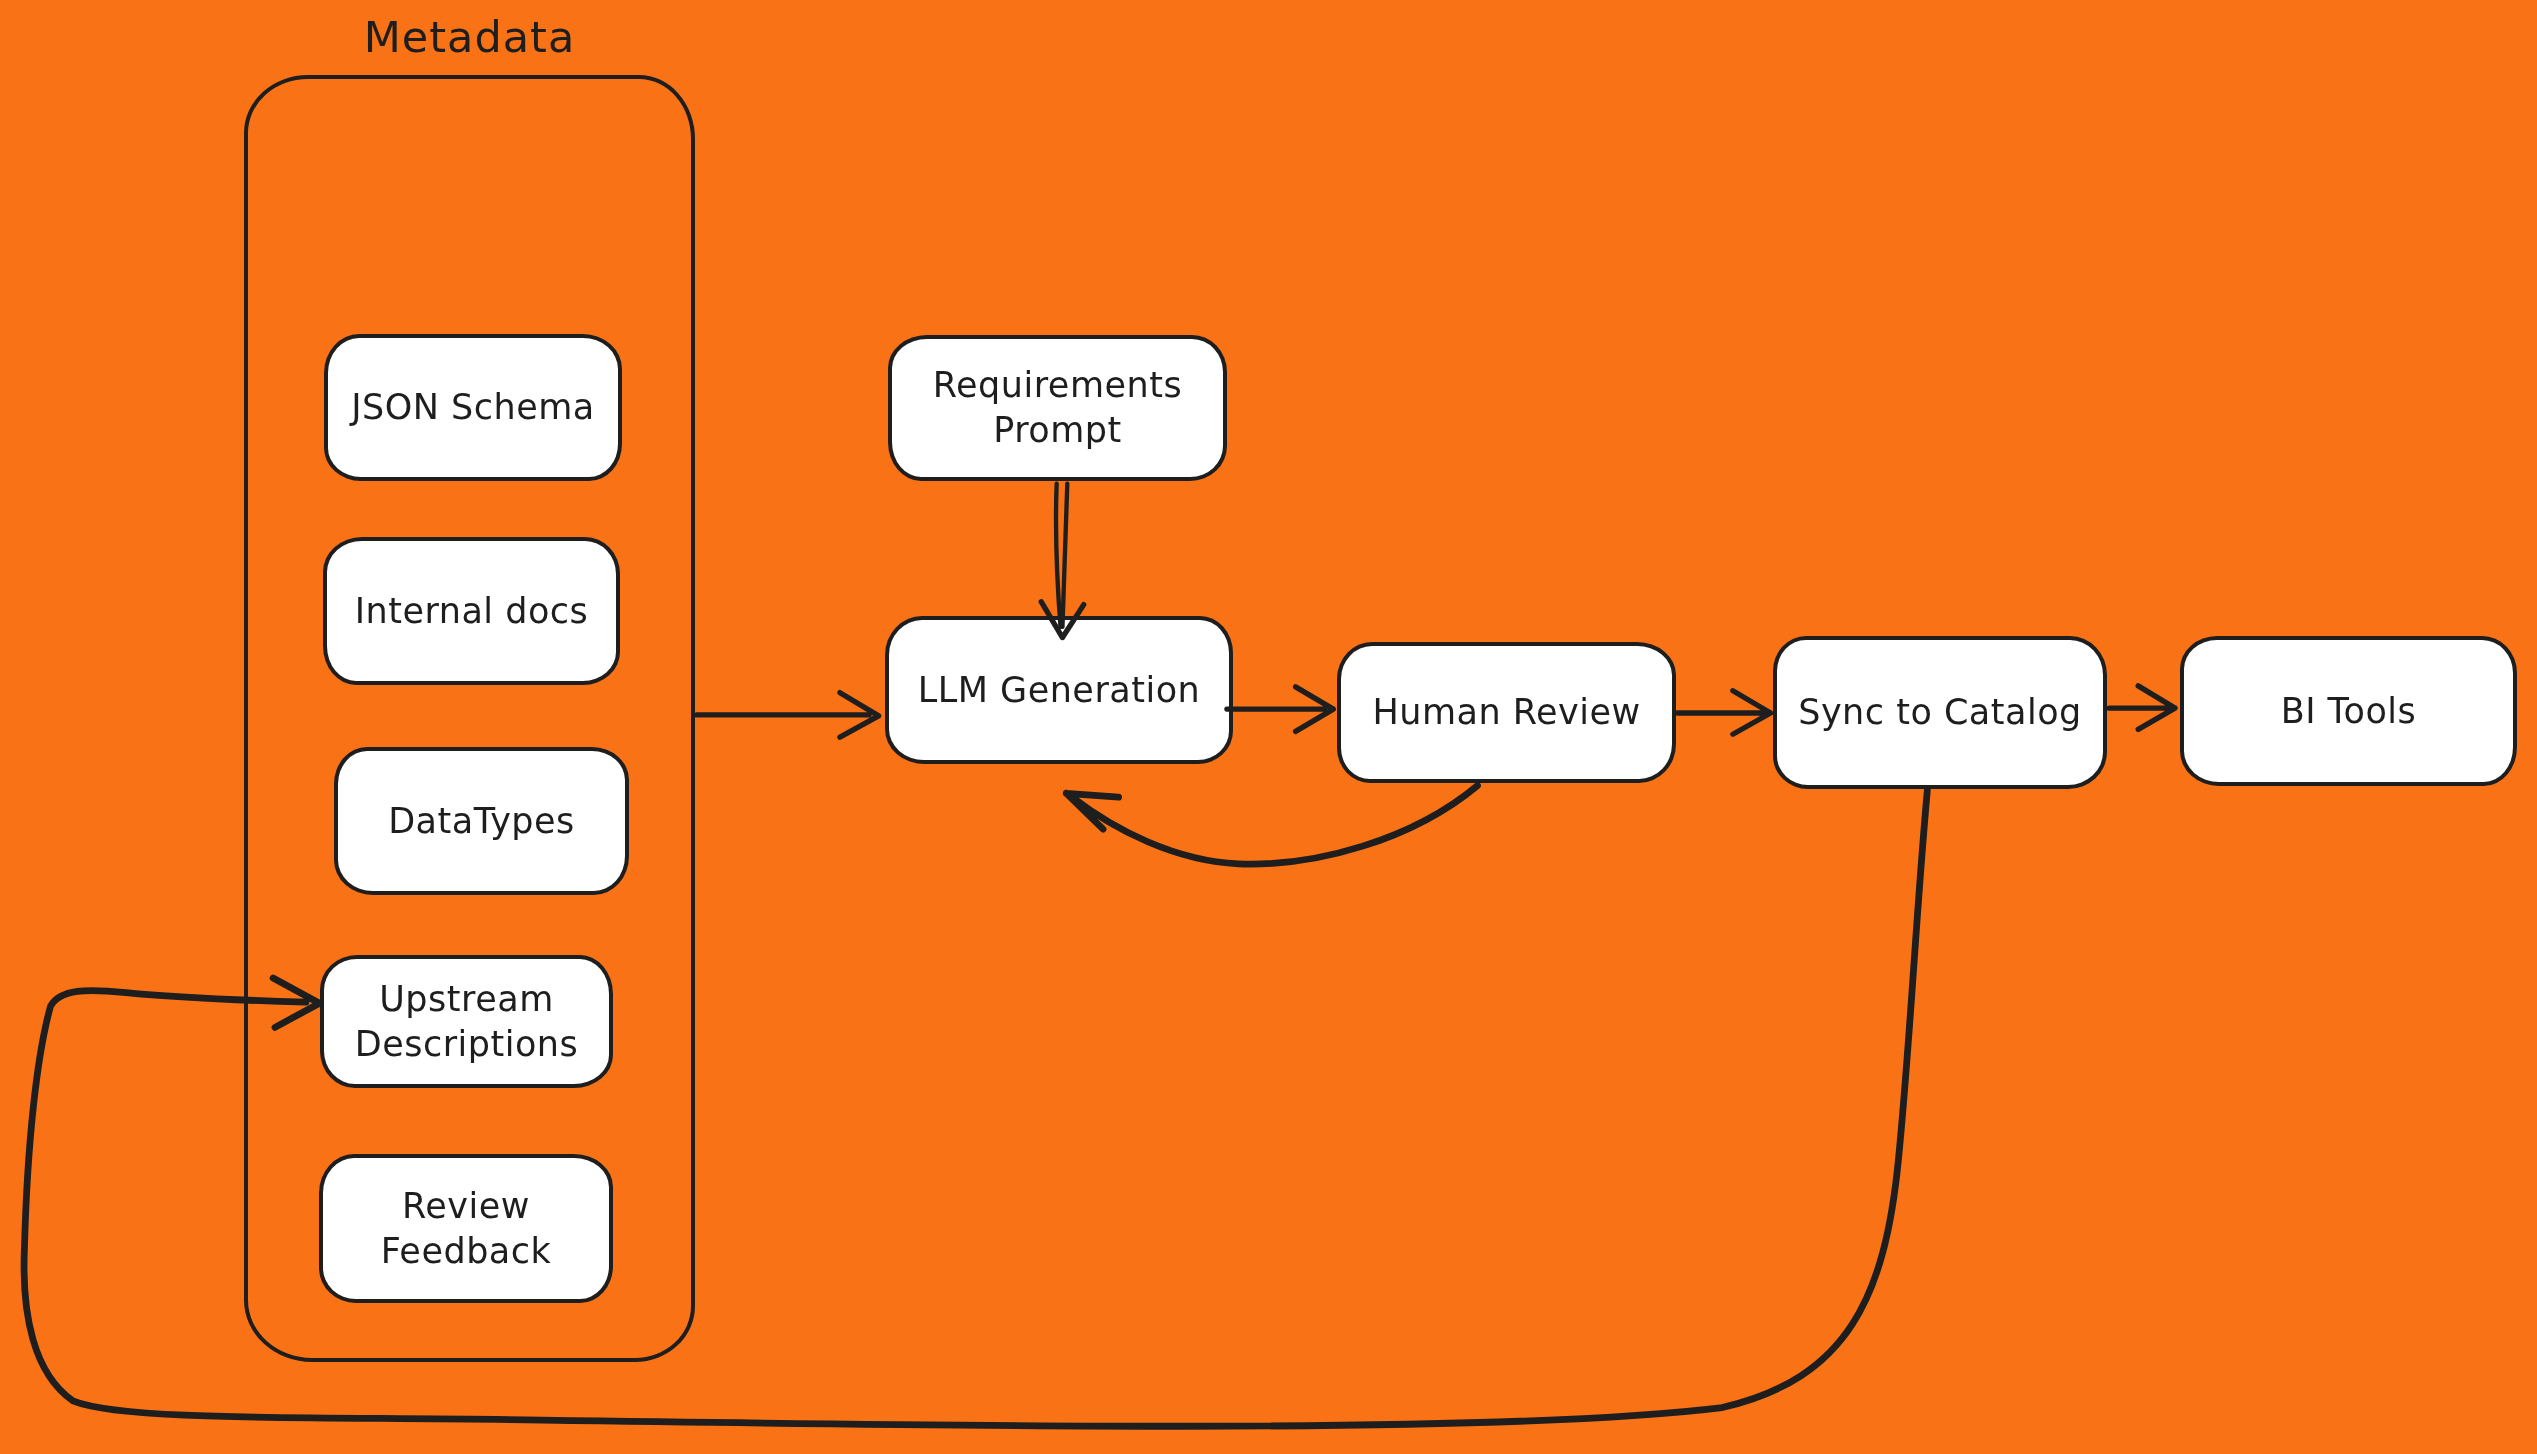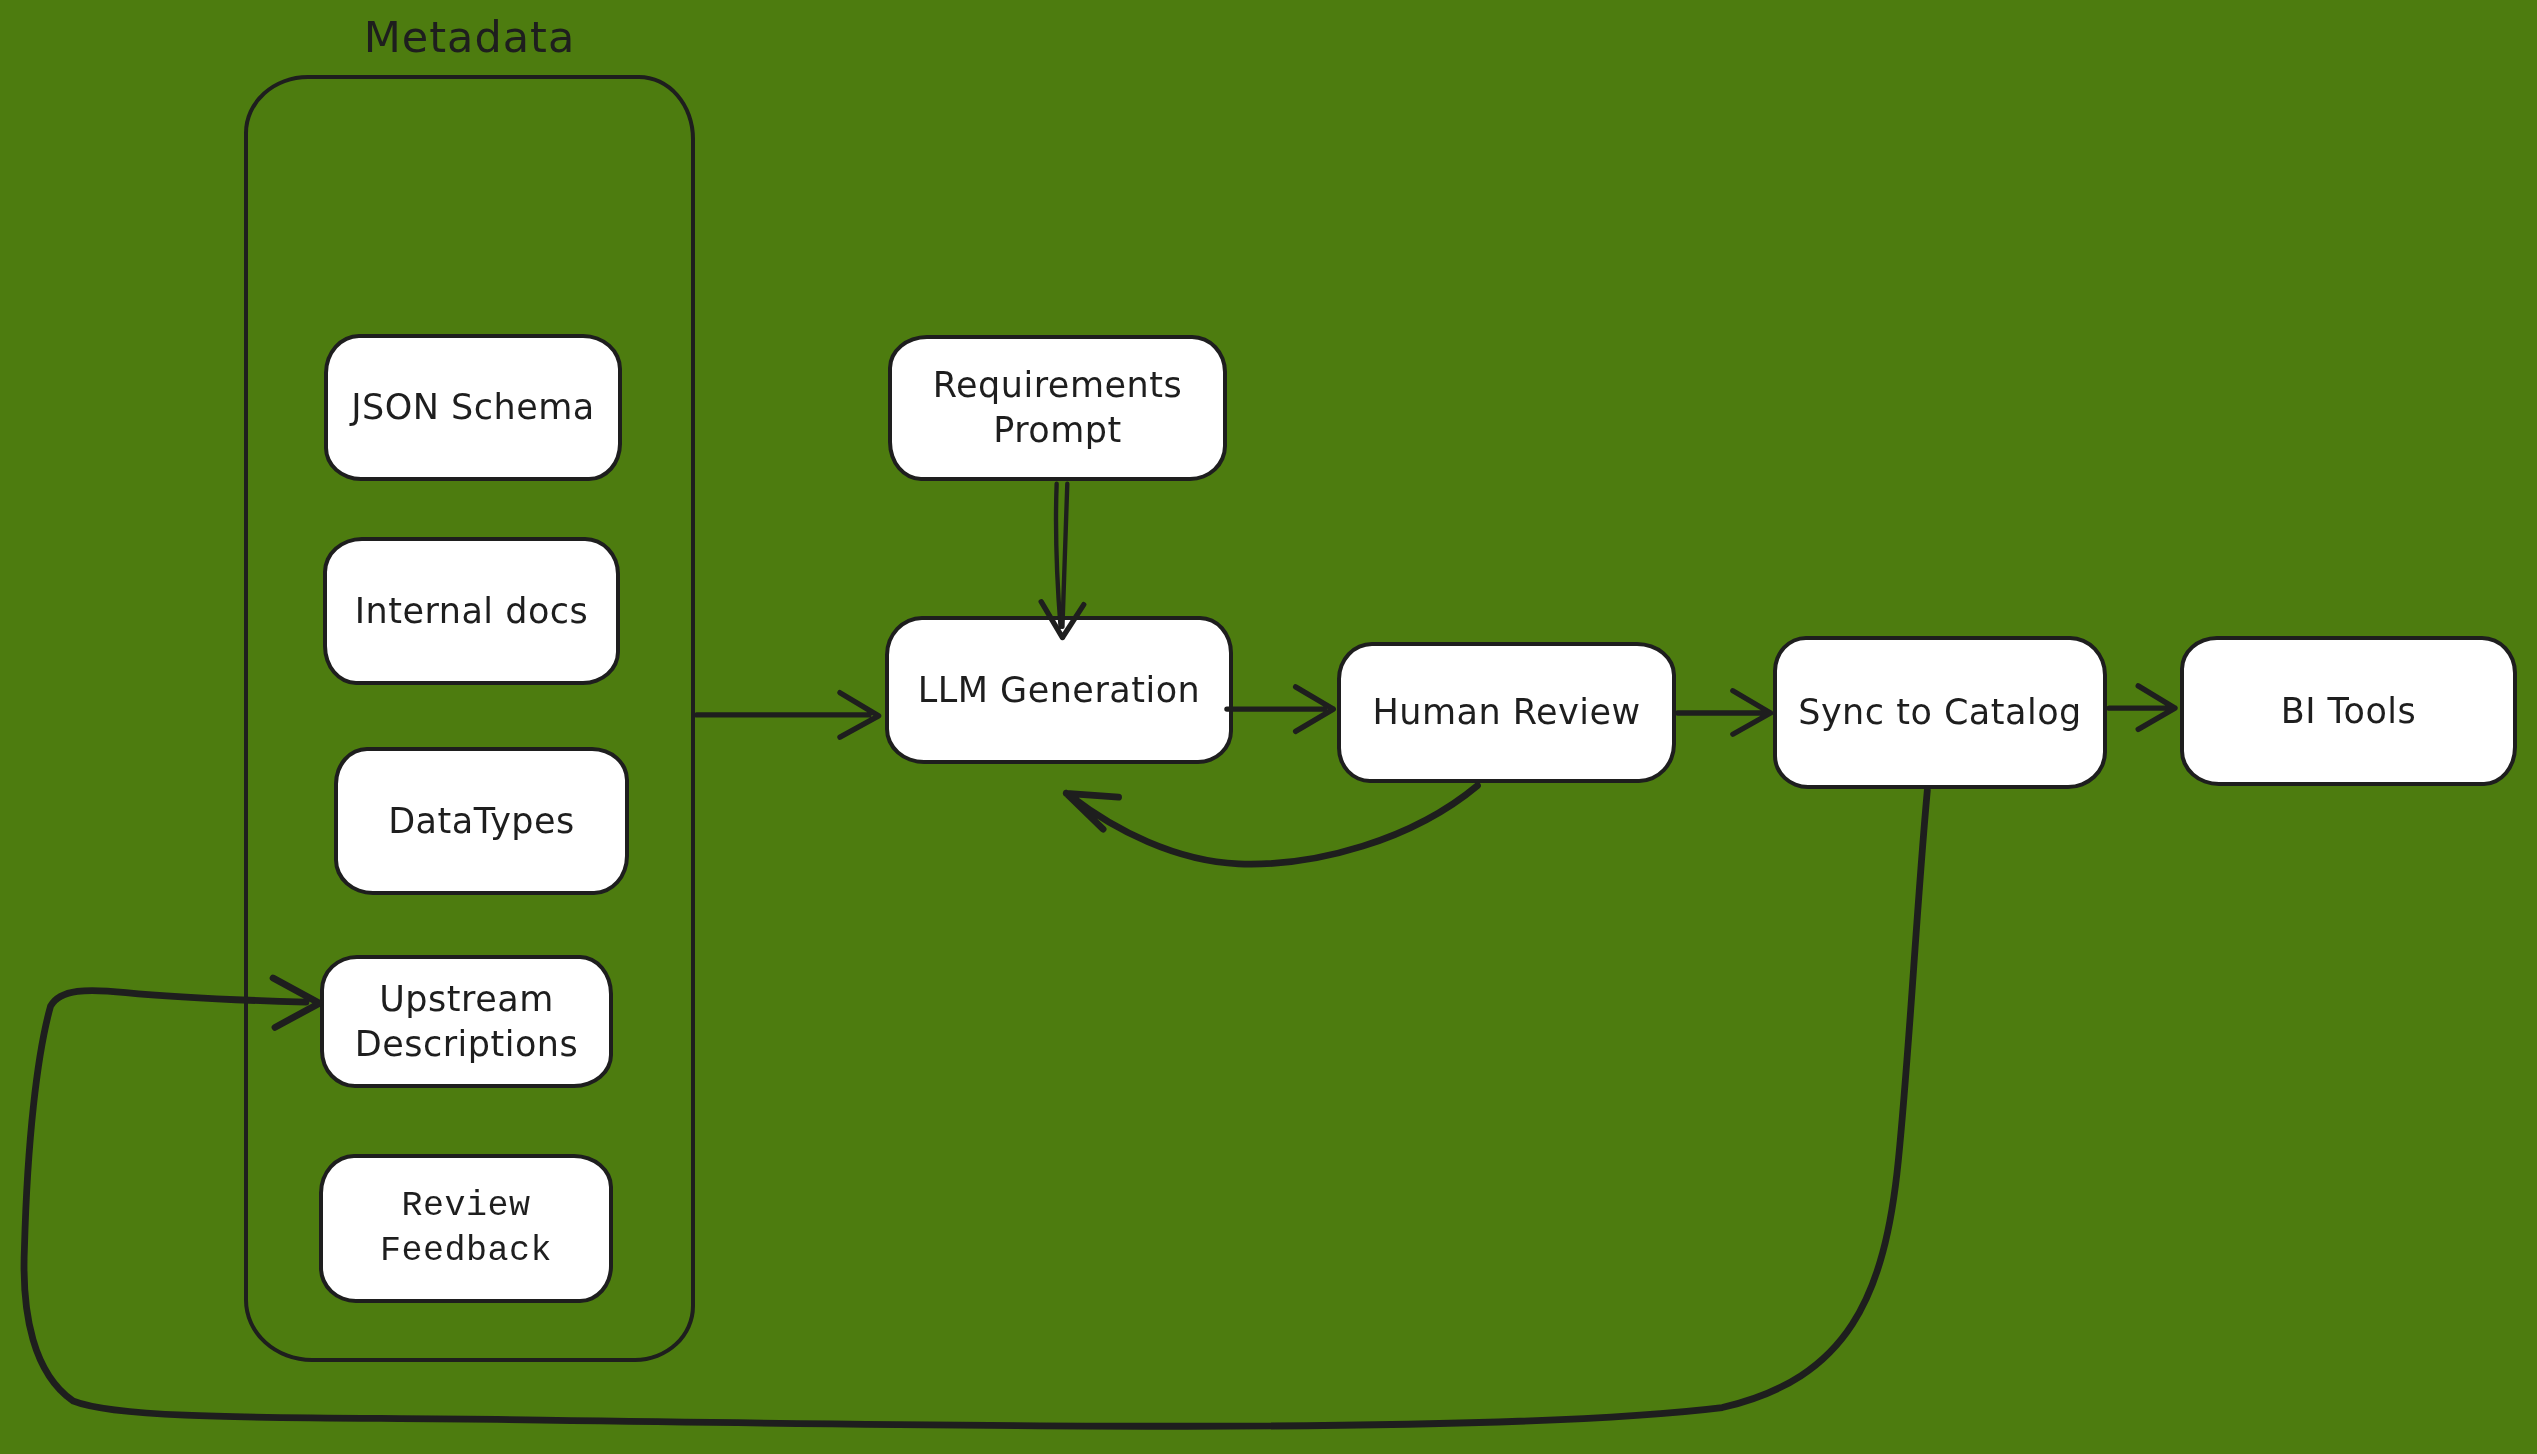--- a/index.html
+++ b/index.html
@@ -4,21 +4,21 @@
 <style>
   html, body {
     margin: 0;
     padding: 0;
     background: #ffffff;
   }
   .canvas {
     position: relative;
     width: 2538px;
     height: 1454px;
-    background: #4d7c0f;
+    background: #f97316;
     font-family: "DejaVu Sans", sans-serif;
     color: #1e1e1e;
     overflow: hidden;
   }
   .group-title {
     position: absolute;
     left: 244px;
     top: 11.6px;
     width: 451px;
     text-align: center;
@@ -76,21 +76,21 @@
   <div class="node" style="left:323px; top:537px; width:297px; height:148px; border-radius:39px 35px 37px 33px / 35px 37px 33px 39px;">
     <span>Internal docs</span>
   </div>
   <div class="node" style="left:326px; top:747px; width:295px; height:148px; border-radius:33px 37px 35px 39px / 37px 33px 39px 35px;margin-left:8px;">
     <span>DataTypes</span>
   </div>
   <div class="node" style="left:320px; top:955px; width:293px; height:133px; border-radius:37px 33px 39px 35px / 35px 39px 33px 37px;">
     <span>Upstream
 Descriptions</span>
   </div>
-  <div class="node" style="left:319px; top:1154px; width:294px; height:149px; border-radius:35px 39px 33px 37px / 39px 33px 37px 35px;font-family:Liberation Mono, monospace;">
+  <div class="node" style="left:319px; top:1154px; width:294px; height:149px; border-radius:35px 39px 33px 37px / 39px 33px 37px 35px;">
     <span>Review
 Feedback</span>
   </div>
 
   <div class="node" style="left:888px; top:335px; width:339px; height:146px; border-radius:39px 35px 37px 33px / 33px 37px 35px 39px;">
     <span>Requirements
 Prompt</span>
   </div>
   <div class="node" style="left:885px; top:616px; width:348px; height:148px; border-radius:37px 33px 35px 39px / 39px 37px 33px 35px;">
     <span>LLM Generation</span>

